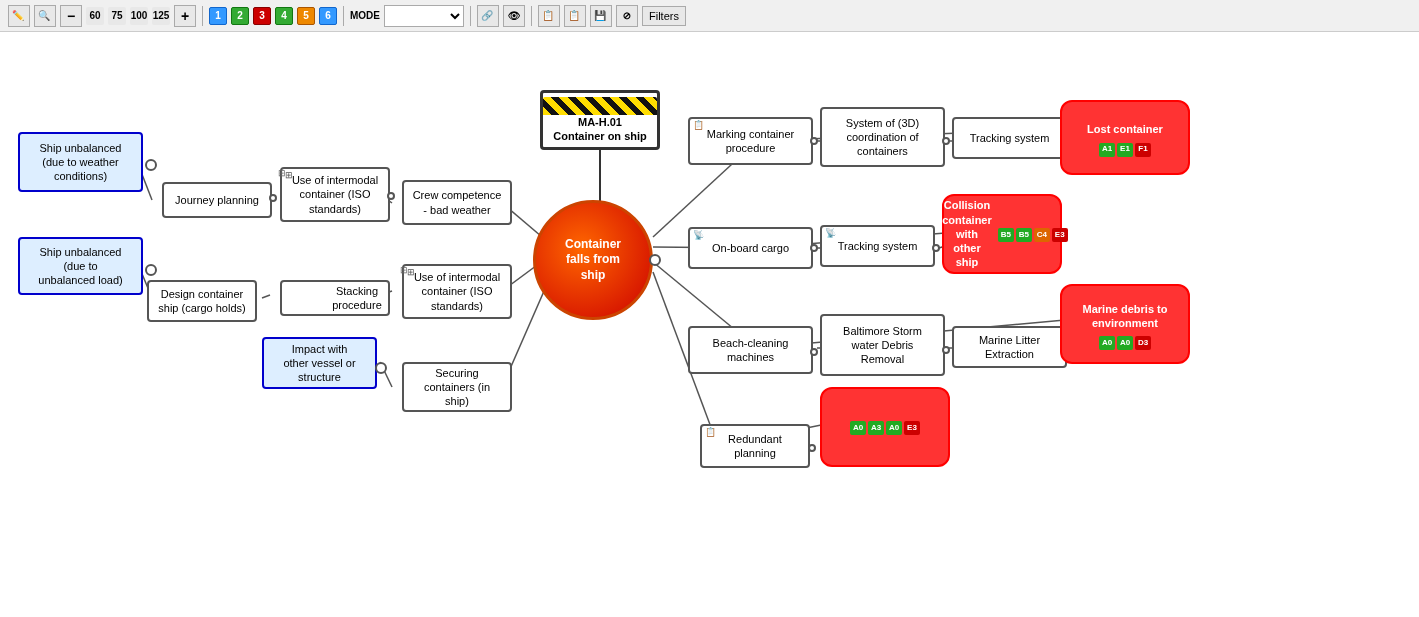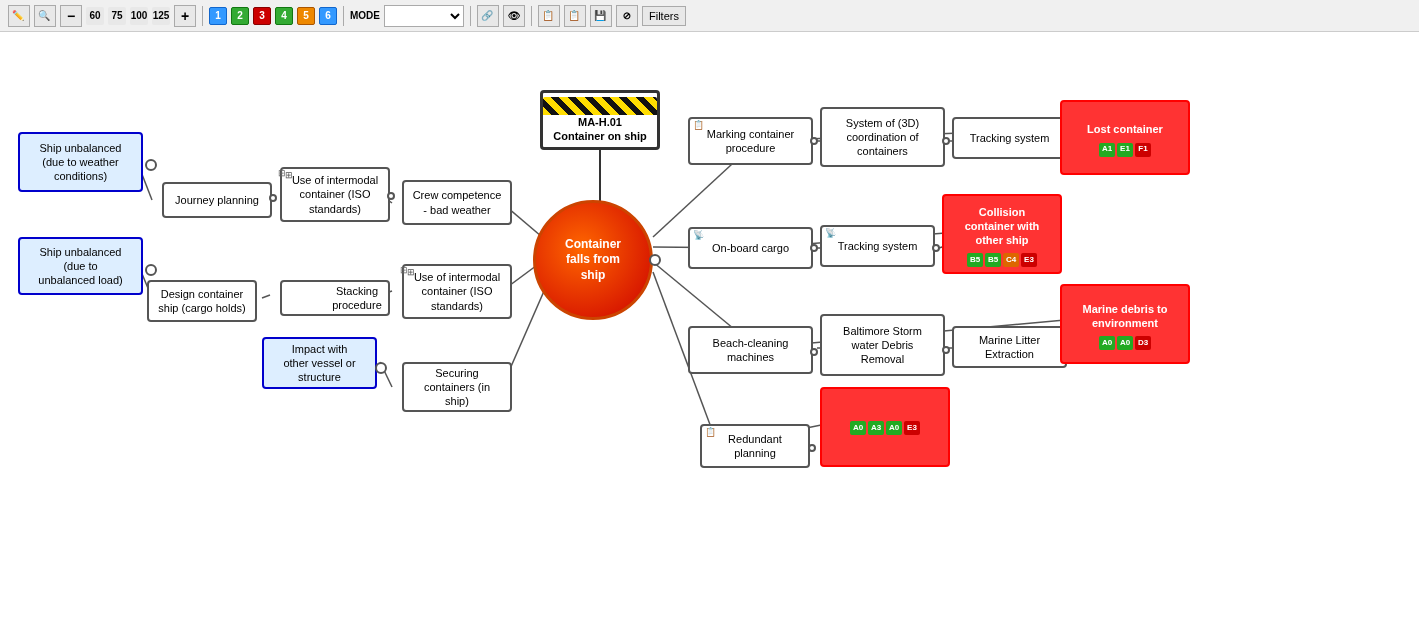--- a/index.html
+++ b/index.html
@@ -70,21 +70,21 @@
     .node-gray {
       background: white;
       border: 2px solid #555;
       border-radius: 4px;
     }
 
     
     .node-red-filled {
       background: #ff3333;
       border: 2px solid red;
-      border-radius: 4px;
+      border-radius: 12px;
       color: white;
       font-weight: bold;
     }
 
     
     .badge-row {
       display: flex;
       gap: 2px;
       justify-content: center;
       margin-top: 2px;
@@ -351,21 +351,21 @@
     <div class="node-inner">On-board cargo</div>
   </div>
   <div class="connector-dot-small" style="left:810px; top:212px;"></div>
 
   <div class="node node-gray" style="left:820px; top:193px; width:115px; height:42px;">
     <div style="position:absolute; top:1px; left:3px; font-size:9px; color:#555;">📡</div>
     <div class="node-inner">Tracking system</div>
   </div>
   <div class="connector-dot-small" style="left:932px; top:212px;"></div>
 
-  <div class="node node-red-filled" style="left:942px; top:162px; width:120px; height:80px; flex-direction:column;">
+  <div class="node node-red-filled" style="left:942px; top:162px; width:120px; height:80px; flex-direction:row;">
     <div class="node-inner">Collision<br>container with<br>other ship</div>
     <div class="badge-row">
       <span class="badge badge-green">B5</span>
       <span class="badge badge-green">B5</span>
       <span class="badge badge-orange">C4</span>
       <span class="badge badge-red">E3</span>
     </div>
   </div>
 
   <div class="connector-dot-small" style="left:749px; top:312px;"></div>

